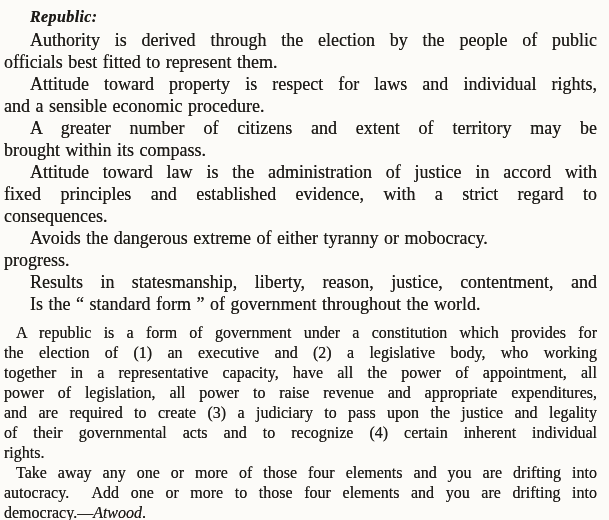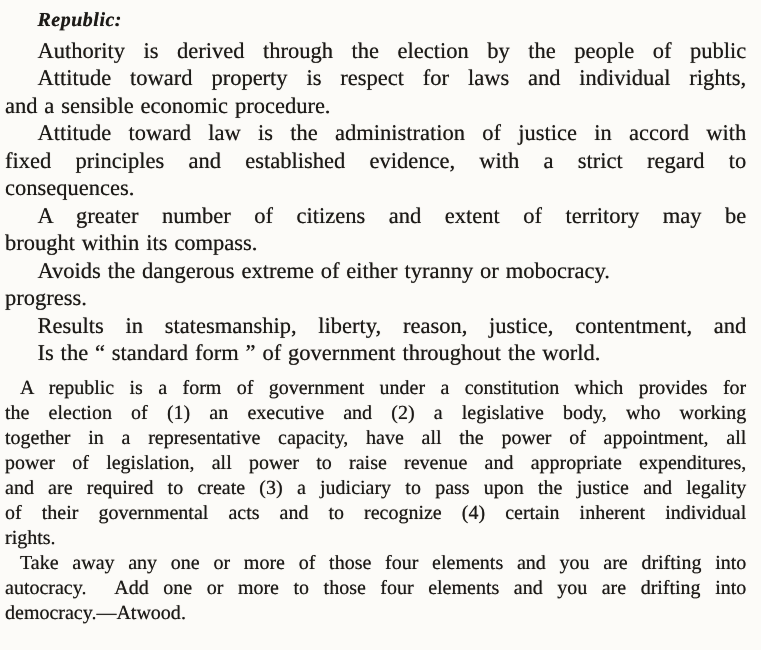--- a/index.html
+++ b/index.html
@@ -45,45 +45,46 @@
   }
   .paragraph.body .line.indent { padding-left: 26px; }
   .paragraph.heading .line.indent { padding-left: 26px; }
   .paragraph.small .line {
     font-size: 16px;
     line-height: 20px;
     word-spacing: 1px;
   }
   .paragraph.small .line.indent { padding-left: 12px; }
   .paragraph.small.first-small { margin-top: 8px; }
-  .italic { }
+  .italic { font-style: italic; }
 </style>
 </head>
 <body>
 
 <div class="page" style="background: rgb(252, 251, 248); color: rgb(28, 26, 23);">
   <div>
       <div class="paragraph heading">
         <div class="line indent">Republic:</div>
       </div>
       <div class="paragraph body">
         <div class="line indent just">Authority is derived through the election by the people of public</div>
+        <div class="line">officials best fitted to represent them.</div>
       </div>
       <div class="paragraph body">
         <div class="line indent just">Attitude toward property is respect for laws and individual rights,</div>
         <div class="line">and a sensible economic procedure.</div>
       </div>
       <div class="paragraph body">
+        <div class="line indent just">A greater number of citizens and extent of territory may be</div>
+        <div class="line">brought within its compass.</div>
+      </div>
+      <div class="paragraph body">
         <div class="line indent just">Attitude toward law is the administration of justice in accord with</div>
         <div class="line just">fixed principles and established evidence, with a strict regard to</div>
         <div class="line">consequences.</div>
-      </div>
-      <div class="paragraph body">
-        <div class="line indent just">A greater number of citizens and extent of territory may be</div>
-        <div class="line">brought within its compass.</div>
       </div>
       <div class="paragraph body">
         <div class="line indent">Avoids the dangerous extreme of either tyranny or mobocracy.</div>
       </div>
       <div class="paragraph body">
         <div class="line">progress.</div>
         <div class="line indent just">Results in statesmanship, liberty, reason, justice, contentment, and</div>
       </div>
       <div class="paragraph body">
         <div class="line indent">Is the “ standard form ” of government throughout the world.</div>

